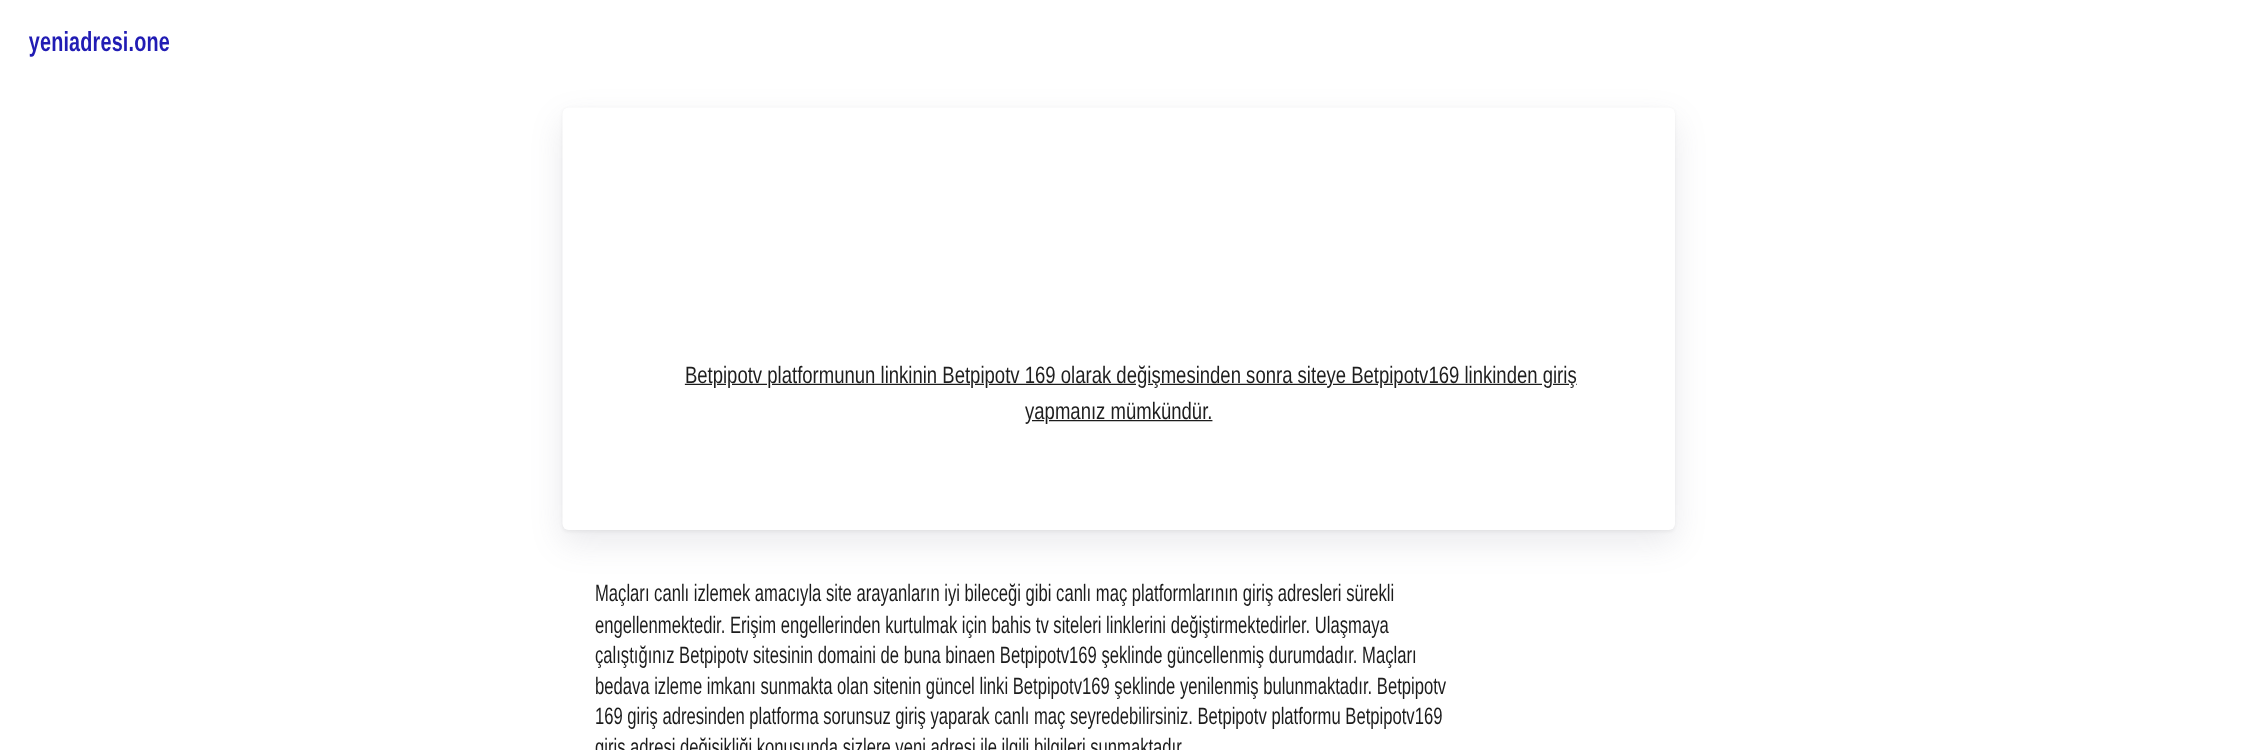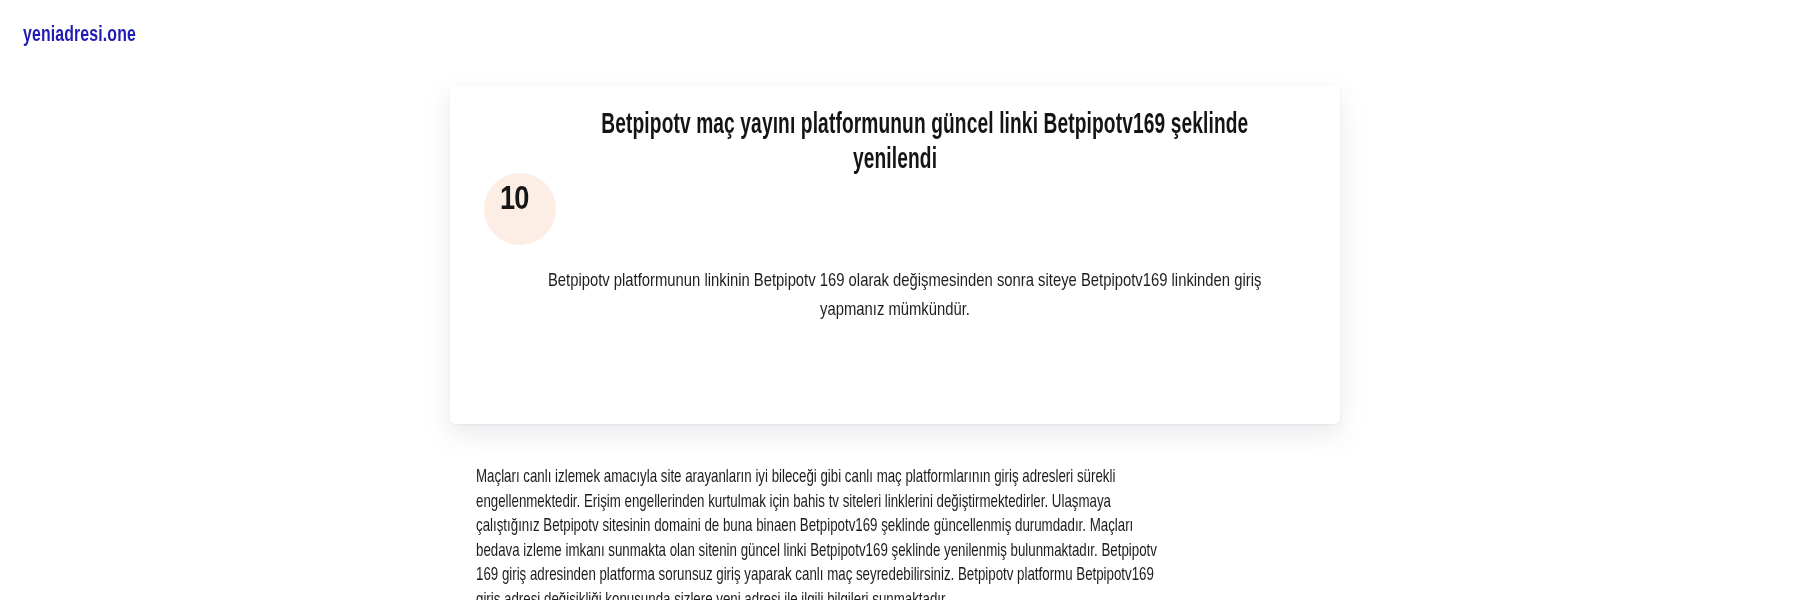--- a/index.html
+++ b/index.html
@@ -48,21 +48,21 @@
   }
   .score-number {
     position: absolute; left: 16px; top: 7px;
     font-size: 34px; line-height: 1; font-weight: 700;
     color: #161616; letter-spacing: -1px;
     transform: scaleX(0.8); transform-origin: left top;
     white-space: nowrap;
   }
 
   
-  .card-lead { position: absolute; top: 179px; left: 0; right: 0; }
+  .card-lead { position: absolute; top: 200px; left: 0; right: 0; text-decoration: underline; }
   .lead-line {
     white-space: nowrap; text-align: center;
     font-size: 19px; line-height: 29px; color: #1e1e1e;
     transform: scaleX(0.78); transform-origin: center top;
   }
 
   
   .article-body { position: absolute; left: 476px; top: 464px; width: 840px; }
   .body-line {
     white-space: nowrap;
@@ -71,29 +71,21 @@
   }
 </style>
 </head>
 <body>
 
 <header class="site-header">
   <a class="logo">yeniadresi.one</a>
 </header>
 
 <main class="article-card">
-  <h1 class="card-title" style="margin:0; font-weight:normal;">
-      <div class="title-line">Betpipotv maç yayını platformunun güncel linki Betpipotv169 şeklinde</div>
-      <div class="title-line">yenilendi</div>
-    </h1>
 
-  <div class="score-badge">
-    <div class="score-circle"></div>
-    <div class="score-number">10</div>
-  </div>
 
   <div class="card-lead">
       <div class="lead-line">Betpipotv platformunun linkinin Betpipotv 169 olarak değişmesinden sonra siteye Betpipotv169 linkinden giriş</div>
       <div class="lead-line">yapmanız mümkündür.</div>
     </div>
 </main>
 
 <section class="article-body">
     <div class="body-line">Maçları canlı izlemek amacıyla site arayanların iyi bileceği gibi canlı maç platformlarının giriş adresleri sürekli</div>
     <div class="body-line">engellenmektedir. Erişim engellerinden kurtulmak için bahis tv siteleri linklerini değiştirmektedirler. Ulaşmaya</div>

